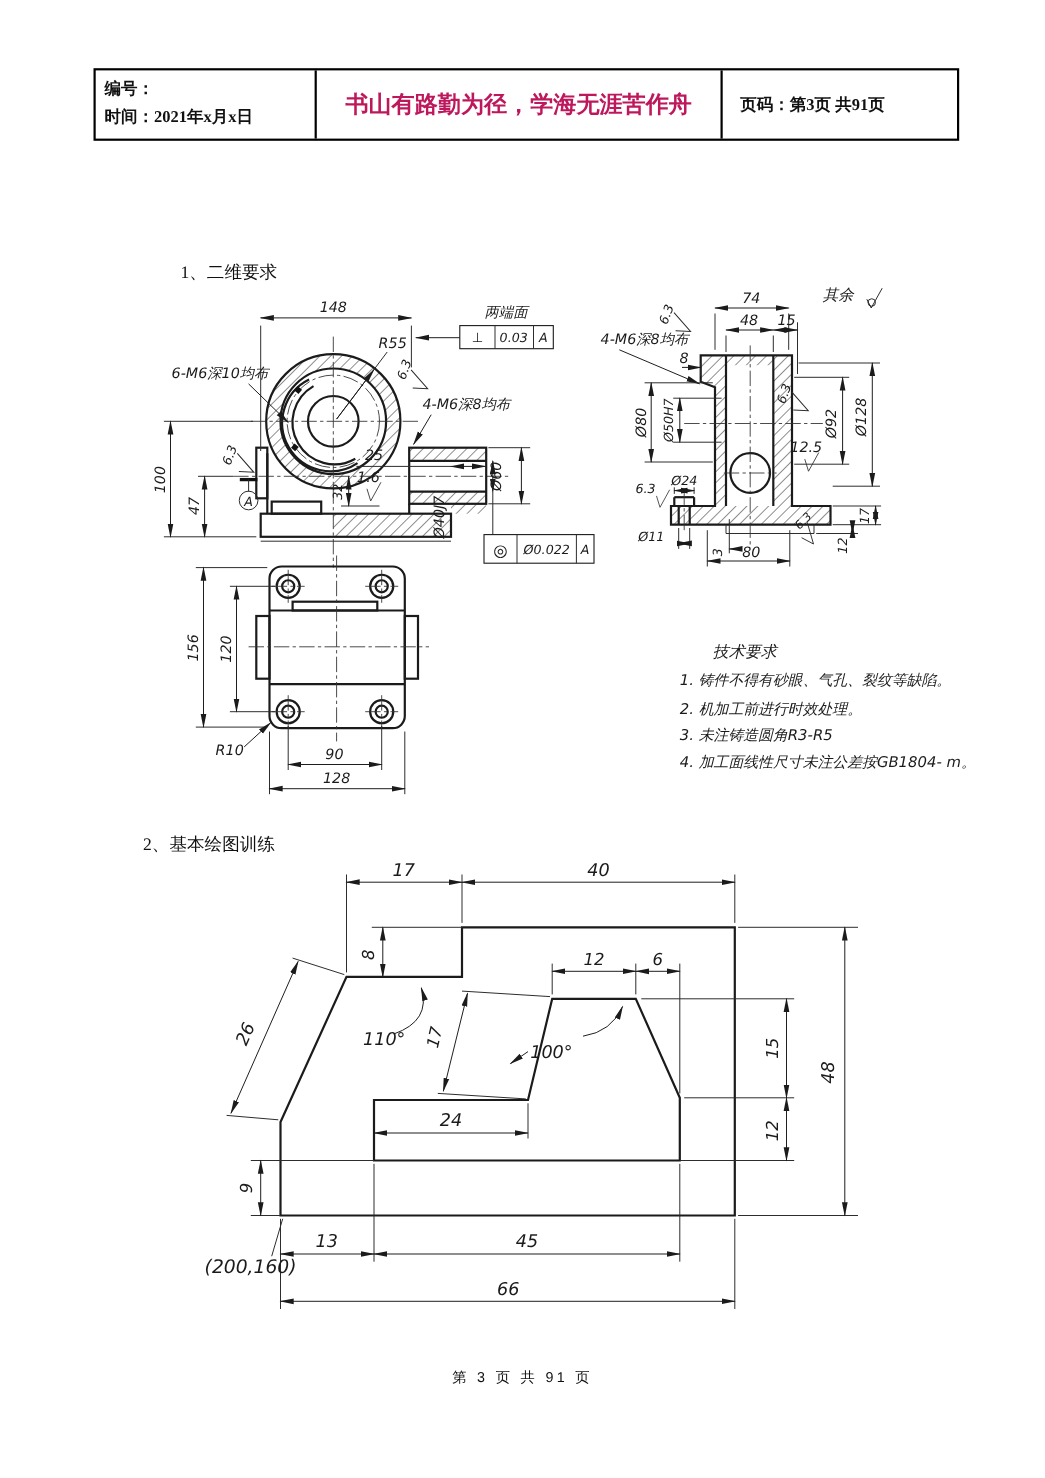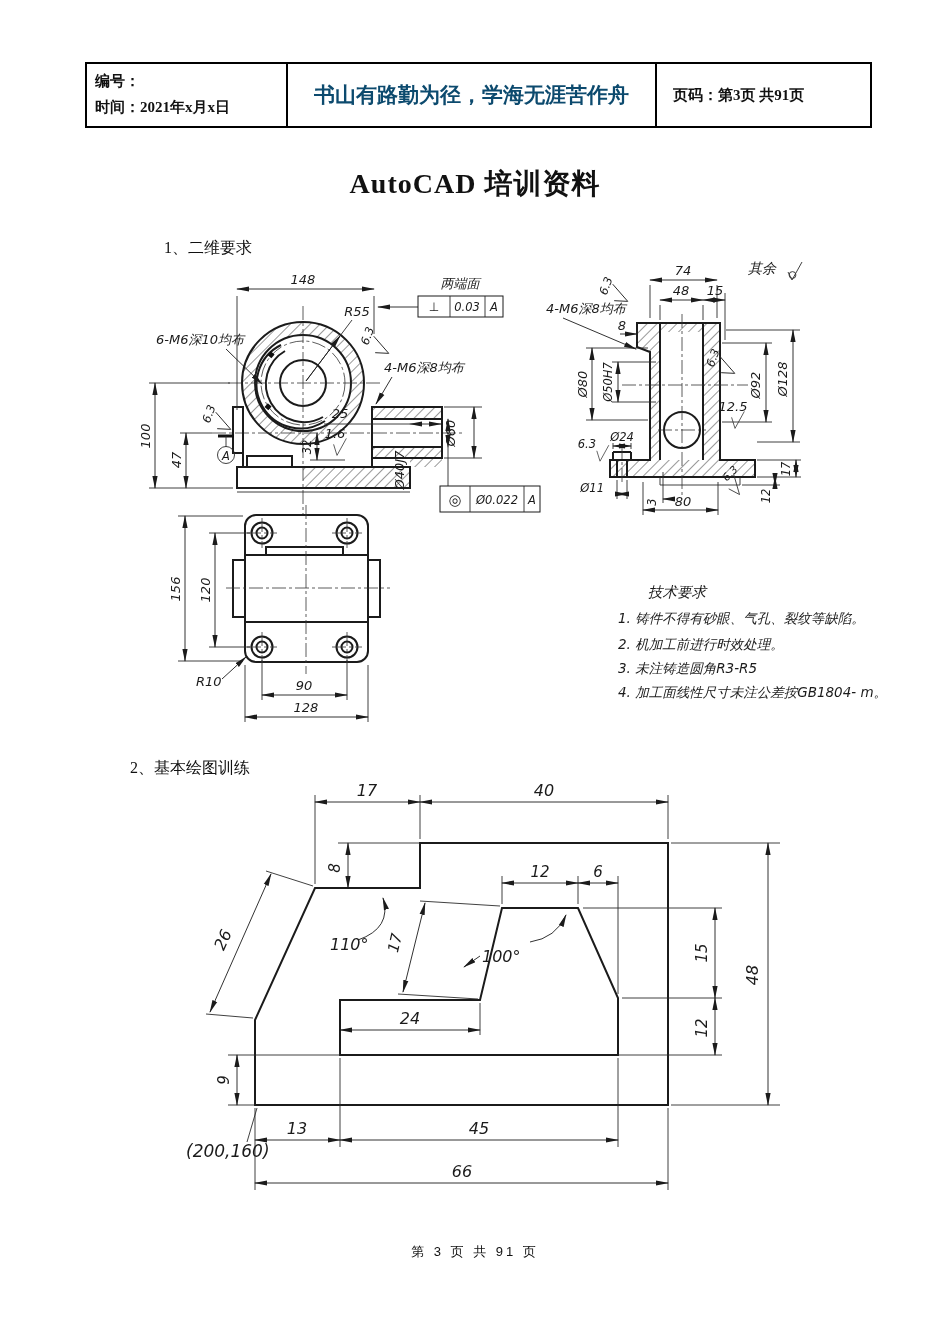--- a/index.html
+++ b/index.html
@@ -38,25 +38,24 @@
 </head>
 <body>
 
 <div class="page">
 
   <div class="hdr">
     <div class="hcell hc1">
       <div>编号：</div>
       <div>时间：2021年x月x日</div>
     </div>
-    <div class="hcell hc2" style="color:#0c4a6e">书山有路勤为径，学海无涯苦作舟</div>
+    <div class="hcell hc2" style="color:#be185d">书山有路勤为径，学海无涯苦作舟</div>
     <div class="hcell hc3">页码：第3页 共91页</div>
   </div>
 
-  <div class="title">AutoCAD 培训资料</div>
   <div class="sec s1">1、二维要求</div>
   <div class="sec s2">2、基本绘图训练</div>
   <div class="footer">第 3 页 共 91 页</div>
 
   <svg class="ovl" width="950" height="1344" viewBox="0 0 950 1344">
     <defs>
       <marker id="ar" markerUnits="userSpaceOnUse" markerWidth="13" markerHeight="8" refX="12" refY="4" orient="auto-start-reverse">
         <path d="M0,1.4 L13,4 L0,6.6 Z" fill="#1b1b1b"></path>
       </marker>
       <pattern id="hat" width="7" height="7" patternUnits="userSpaceOnUse" patternTransform="rotate(45)">

